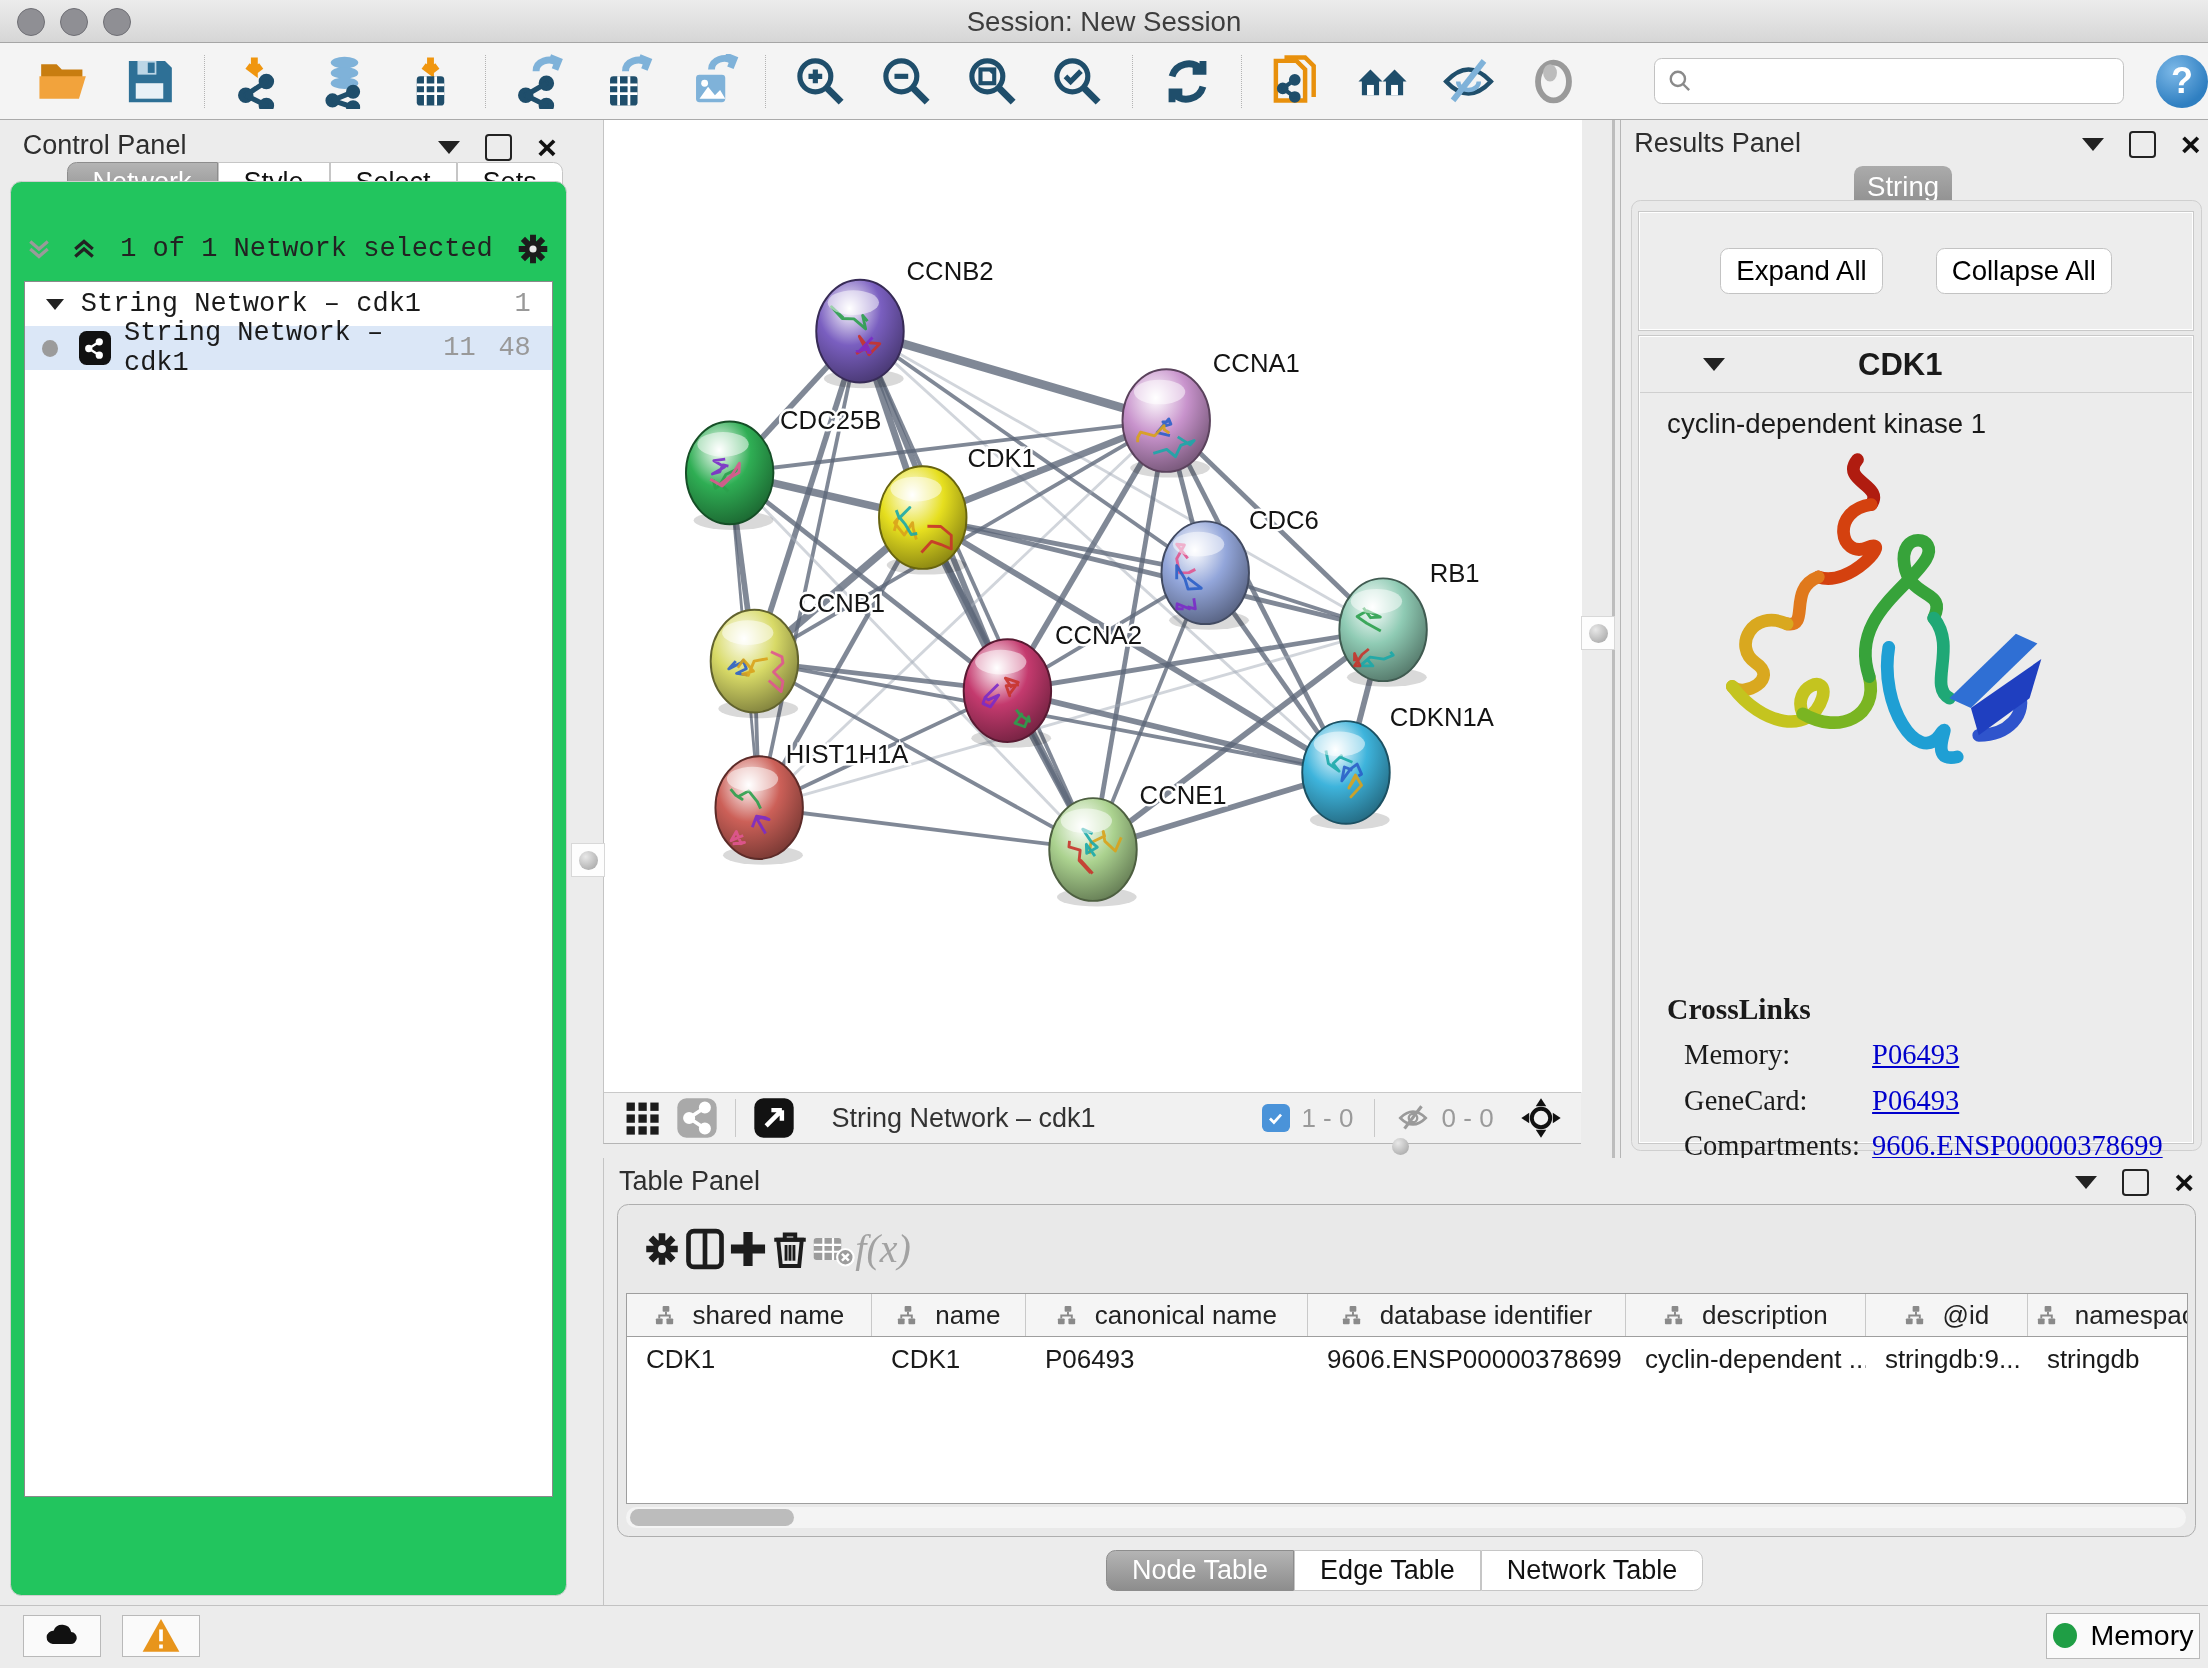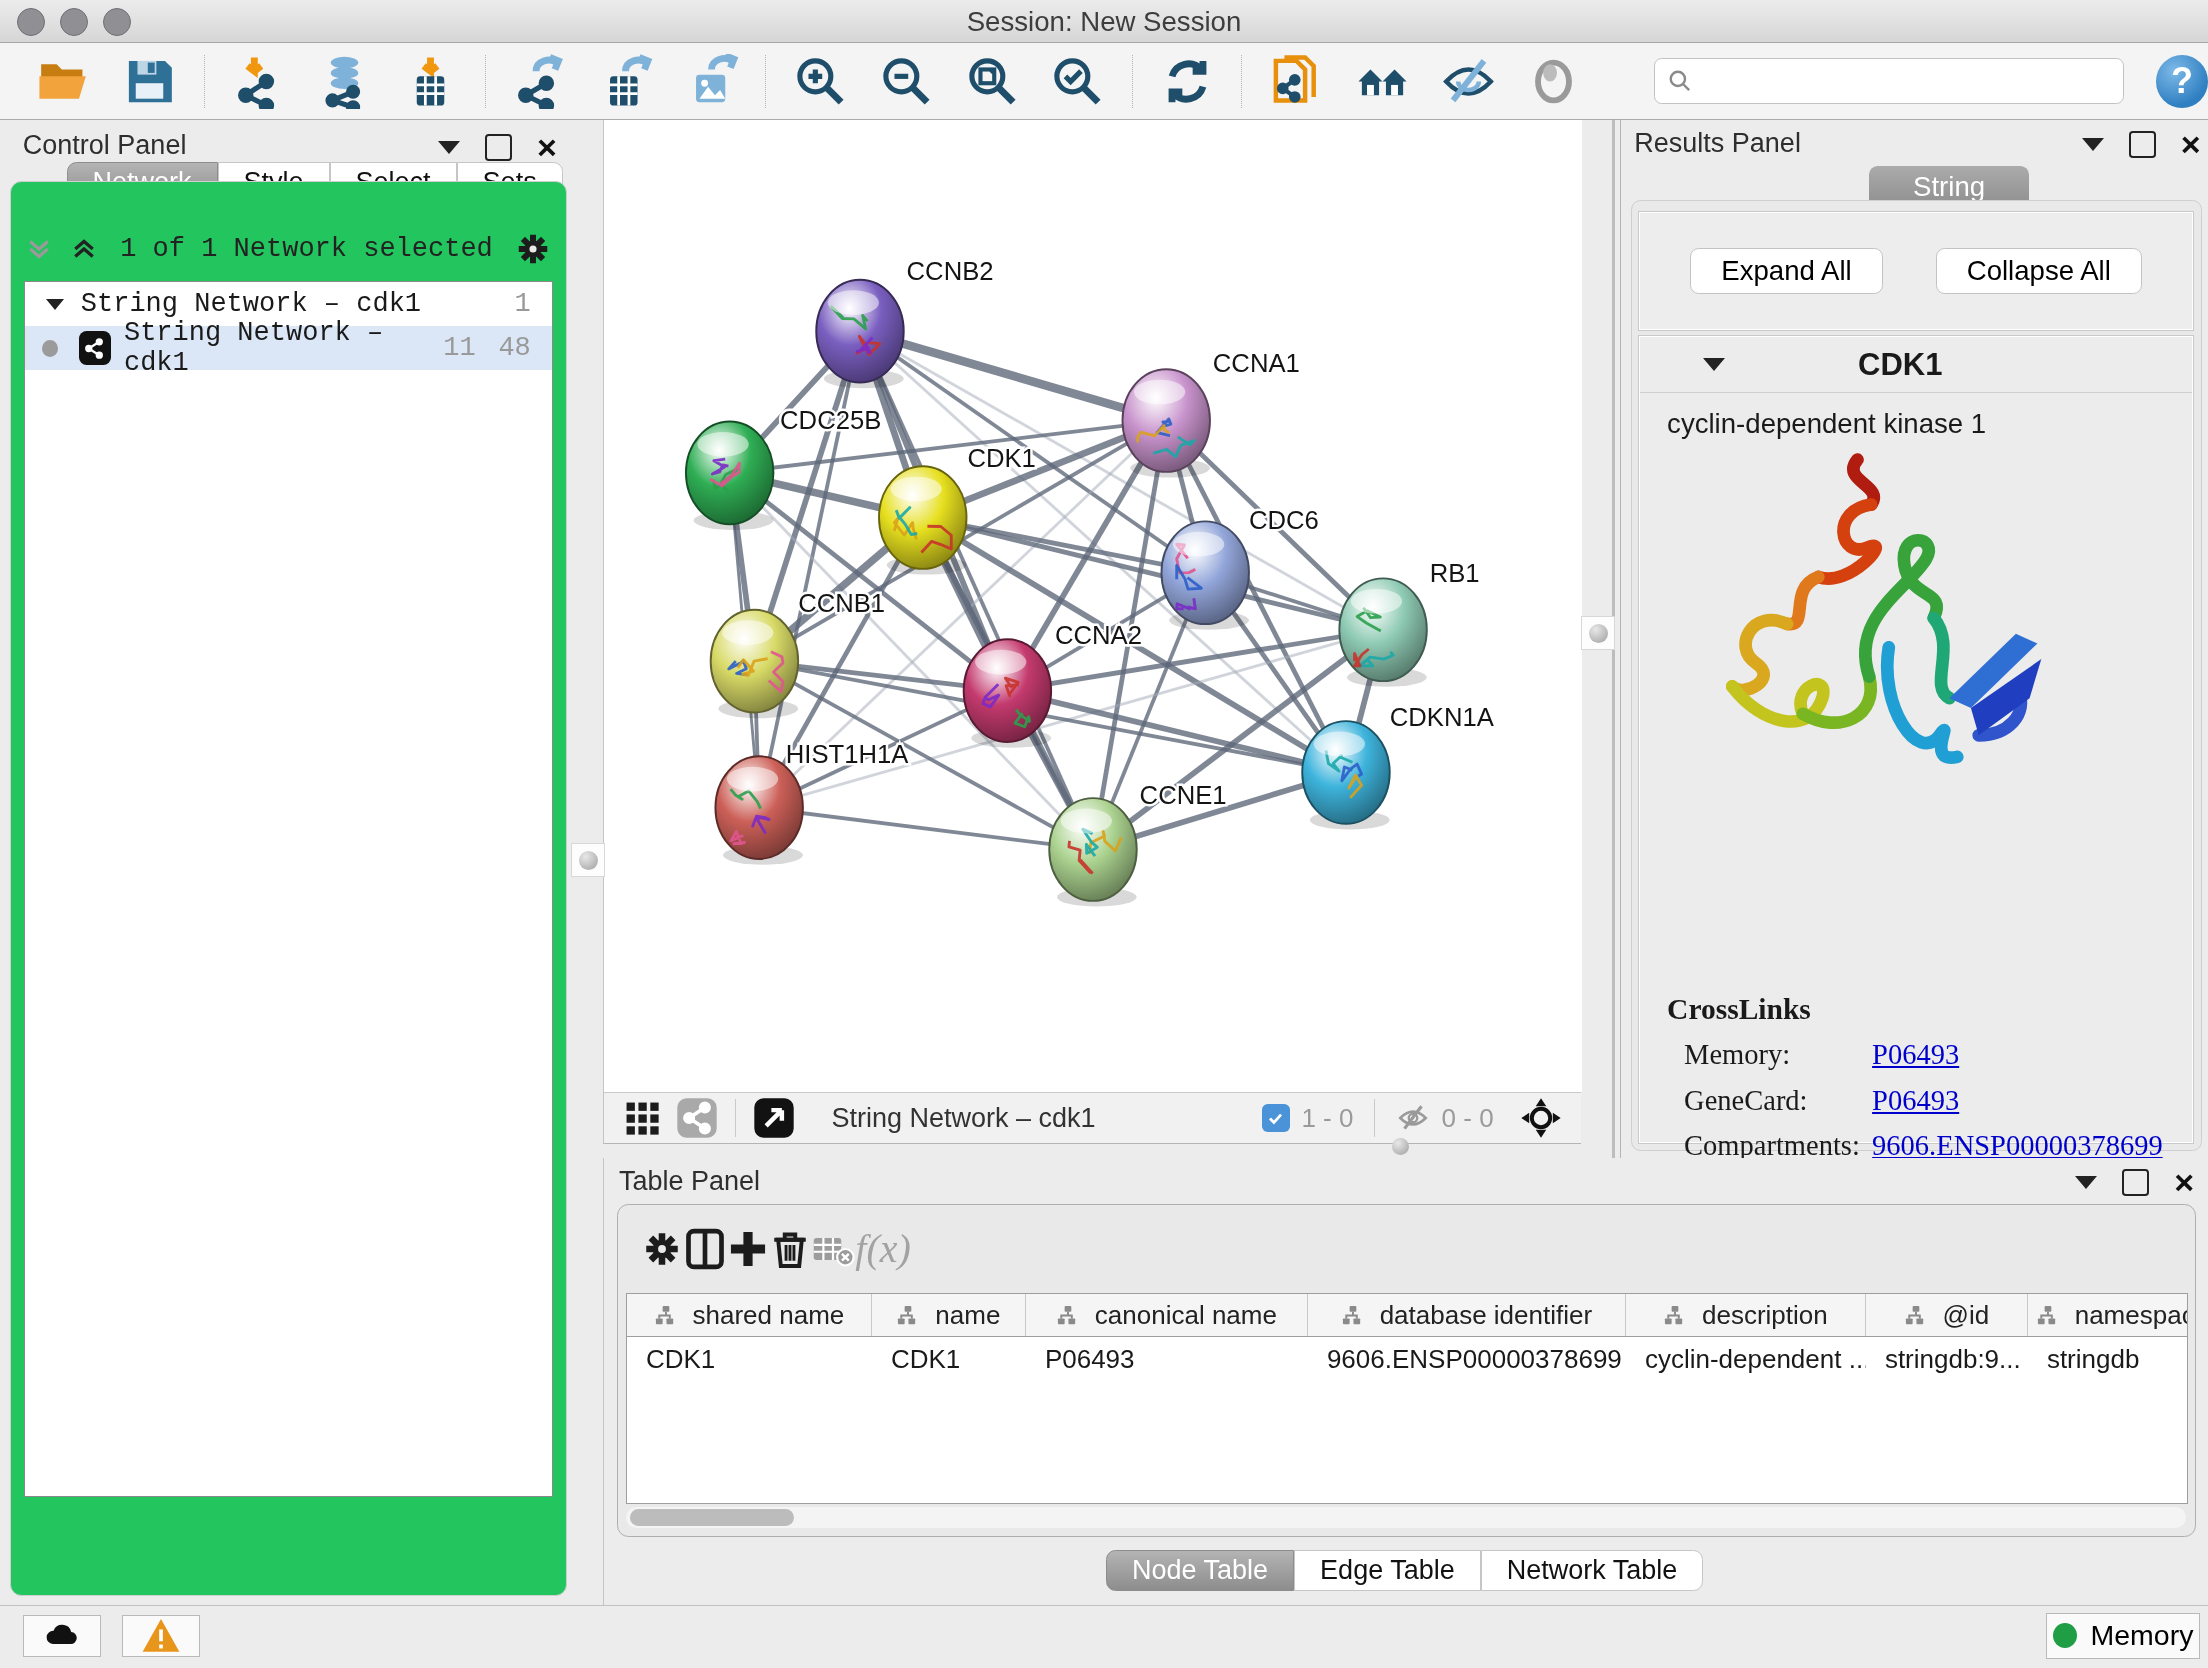--- a/index.html
+++ b/index.html
@@ -65,27 +65,27 @@
   .checkbox{width:28.5px;height:28.5px;border-radius:5.7px;background:#4a93d9;display:flex;align-items:center;
     justify-content:center;}
   
   .vdivider{position:absolute;background:#bdbdbd;}
   .handle{position:absolute;width:32px;height:32px;background:#fdfdfd;border:1px solid #d8d8d8;
     display:flex;align-items:center;justify-content:center;}
   .handle i{width:19px;height:19px;border-radius:50%;background:radial-gradient(circle at 35% 30%,#e8e8e8,#9e9e9e);display:block;}
   
   .results-panel{position:absolute;left:1620px;top:120px;width:589px;height:1039px;background:#ececec;
     border-left:1.9px solid #b5b5b5;}
-  .rp-tab{position:absolute;left:248px;top:46px;height:42px;padding:0 44px;border-radius:8.6px;
+  .rp-tab{position:absolute;left:233px;top:46px;height:42px;padding:0 13px;border-radius:8.6px;
     background:linear-gradient(#ababab,#8e8e8e);color:#fff;font-size:27.6px;display:flex;align-items:center;}
   .rp-card{position:absolute;left:9.5px;top:80px;width:569px;height:949px;background:#e9e9e9;
     border:1px solid #cfcfcf;border-radius:9.5px;}
   .rp-btnrow{position:absolute;left:7.6px;top:11.4px;width:552px;height:116px;background:#ededed;
     border:1.9px solid #fff;outline:1px solid #c9c9c9;display:flex;align-items:center;justify-content:center;gap:53px;}
-  .rp-btn{height:46px;padding:0 30px;background:#fff;border:1px solid #c3c3c3;border-radius:8.6px;
+  .rp-btn{height:46px;padding:0 15px;background:#fff;border:1px solid #c3c3c3;border-radius:8.6px;
     font-size:27.6px;font-family:"Liberation Sans",sans-serif;cursor:pointer;}
   .rp-section{position:absolute;left:7.6px;top:135px;width:552px;height:805px;background:#ececec;
     border:1.9px solid #fff;outline:1px solid #c9c9c9;}
   .rp-gene-row{height:55px;display:flex;align-items:center;border-bottom:1px solid #cfcfcf;}
   .rp-gene{font-size:31px;font-weight:bold;margin-left:133px;}
   .rp-desc{font-size:27.6px;margin:15px 0 0 27px;}
   .cl-wrap{position:absolute;left:27px;top:656px;font-family:"Liberation Serif",serif;}
   .cl-title{font-size:29.5px;font-weight:bold;}
   .cl-row{display:flex;margin-top:13.3px;font-size:28.5px;}
   .cl-label{width:188px;margin-left:17px;}

